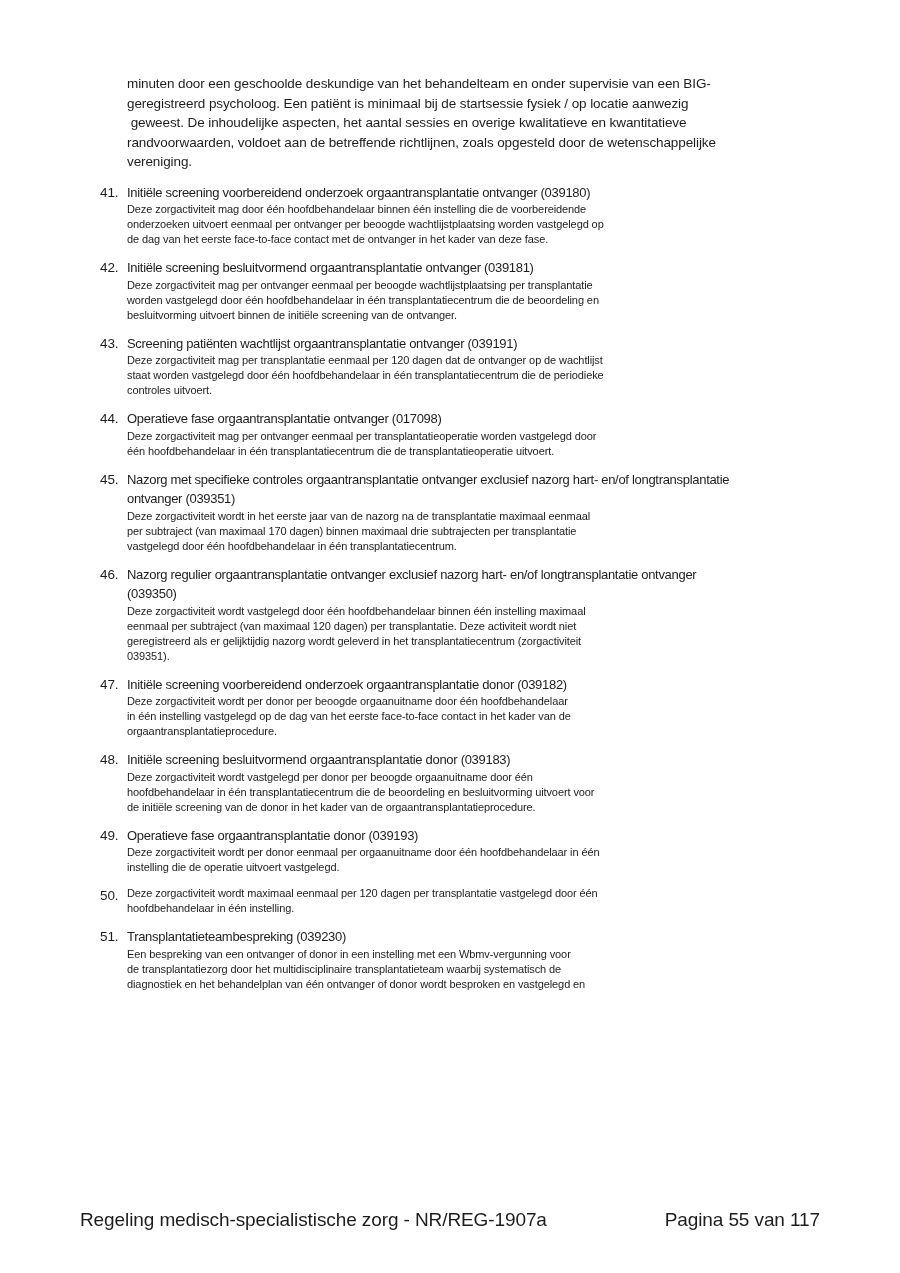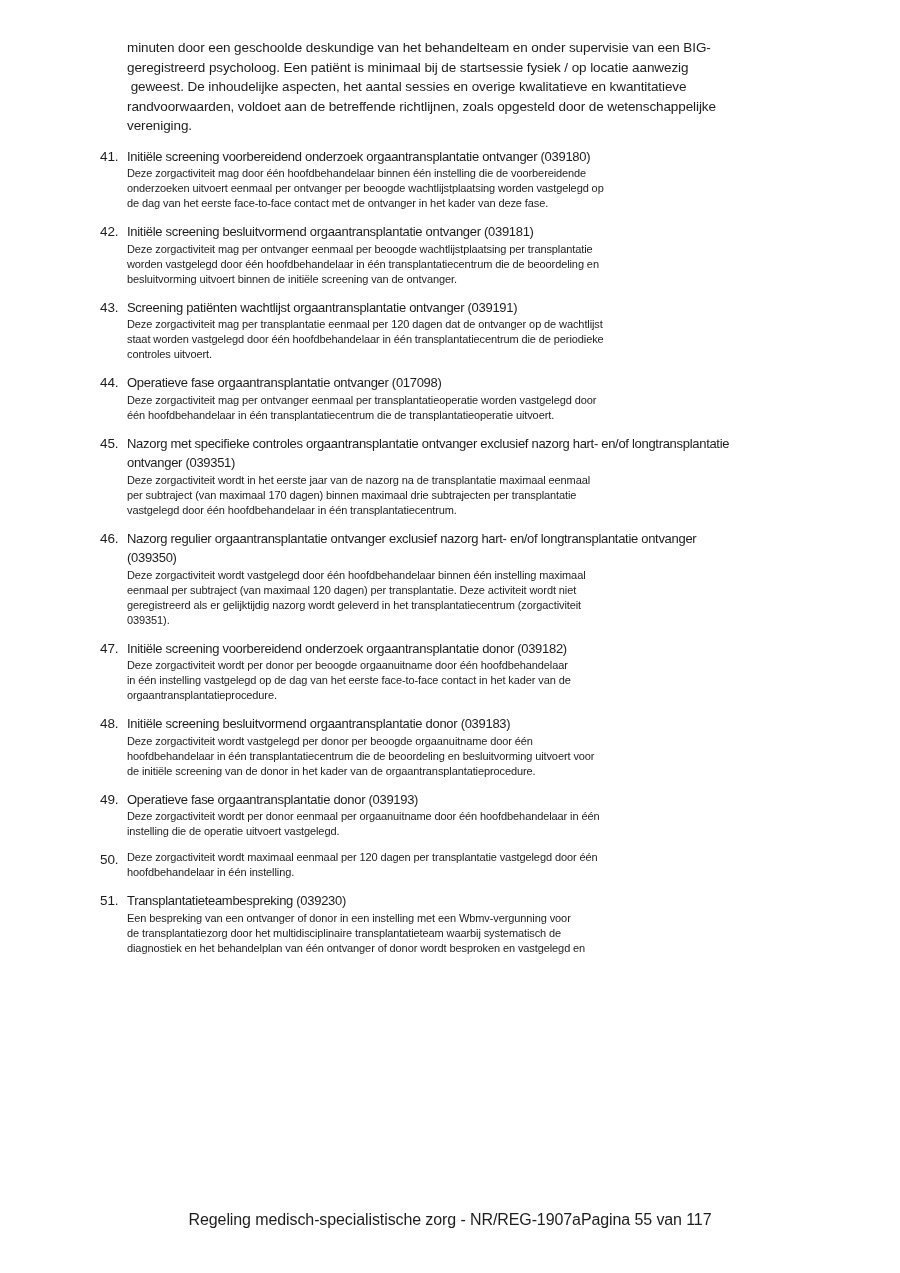--- a/index.html
+++ b/index.html
@@ -12,21 +12,21 @@
     color: #1d1d1d;
   }
   .page {
     position: relative;
     width: 900px;
     height: 1273px;
     background: #ffffff;
     overflow: hidden;
   }
   .content {
-    padding: 38px 85px 0 100px;
+    padding: 74px 85px 0 100px;
   }
   .intro {
     margin-left: 27px;
     margin-bottom: 11px;
     font-size: 13.5px;
     line-height: 19.5px;
     letter-spacing: -0.1px;
     white-space: pre-wrap;
   }
   .item {
@@ -55,22 +55,22 @@
     line-height: 15px;
     letter-spacing: -0.1px;
     white-space: pre-wrap;
   }
   .footer {
     position: absolute;
     left: 80px;
     right: 80px;
     top: 1210px;
     display: flex;
-    justify-content: center;
-    font-size: 16px;
+    justify-content: space-between;
+    font-size: 19px;
     line-height: 19.5px;
     letter-spacing: -0.1px;
   }
 </style>
 </head>
 <body>
 
 <div class="page">
   <div class="content">
     <div class="intro">minuten door een geschoolde deskundige van het behandelteam en onder supervisie van een BIG-

